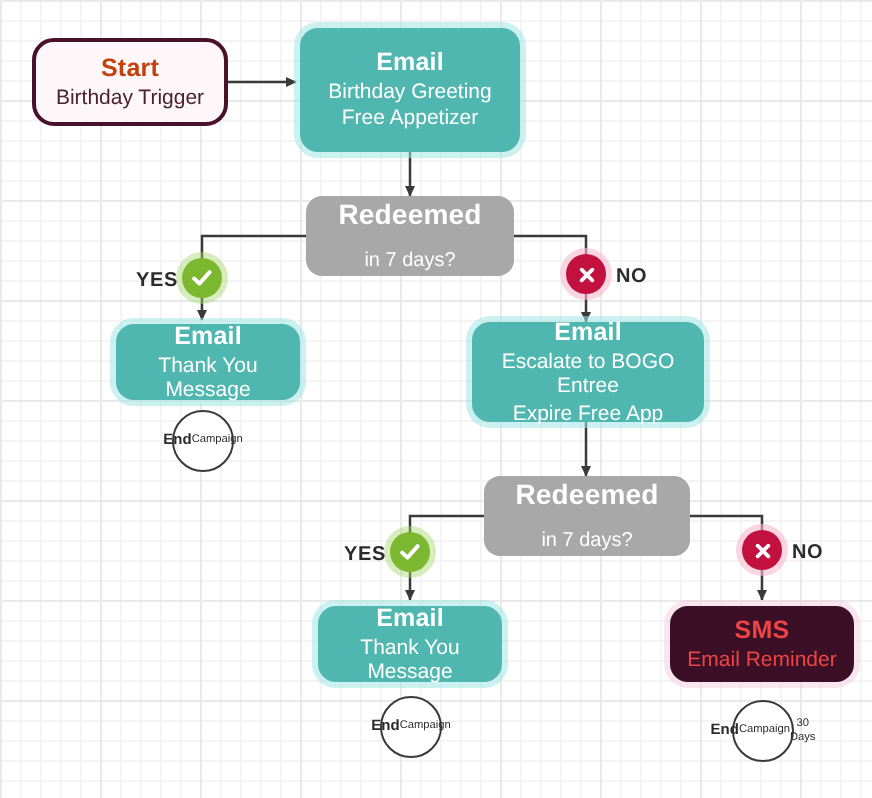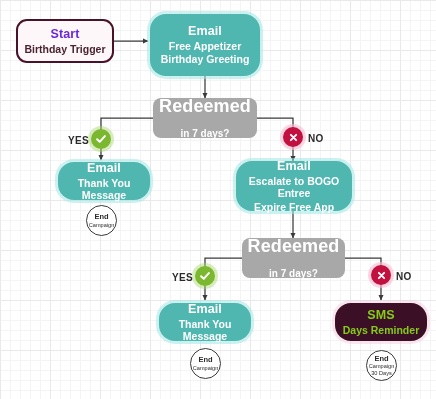--- a/index.html
+++ b/index.html
@@ -31,77 +31,77 @@
   }
 
   .node {
     position: absolute;
     box-sizing: border-box;
     display: flex;
     flex-direction: column;
     align-items: center;
     justify-content: center;
     text-align: center;
-    border-radius: 16px;
+    border-radius: 9px;
     line-height: 1.18;
   }
   .node .ttl {
     font-weight: bold;
     letter-spacing: .1px;
   }
   .node .sub {
-    font-weight: bold;
+    font-weight: normal;
   }
 
   
   .n-start {
     background: #fdf7f9;
     border: 2px solid #4a1228;
     border-radius: 11px;
     color: #3d1020;
   }
-  .n-start .ttl { font-size: 12.5px; color: #6d28d9; text-align: center; }
+  .n-start .ttl { font-size: 12.5px; color: #c2410c; text-align: center; }
   .n-start .sub { font-size: 10.5px; color: #4a2231; margin-top: 1px; }
 
   
   .n-teal {
     background: #4fb6b0;
     color: #ffffff;
     box-shadow: 0 0 0 3px rgba(160, 232, 228, .55);
   }
   .n-teal .ttl { font-size: 12.5px; }
   .n-teal .sub { font-size: 10.5px; margin-top: 1px; }
 
   
   .n-gray {
     background: #a8a8a8;
     color: #ffffff;
     border-radius: 8px;
   }
-  .n-gray .ttl { font-size: 18px; }
+  .n-gray .ttl { font-size: 14px; }
   .n-gray .sub { font-size: 10px; margin-top: 10px; }
 
   
   .n-dark {
     background: #3b1026;
-    color: #84cc16;
+    color: #ef4444;
     box-shadow: 0 0 0 3px rgba(244, 200, 219, .45);
   }
   .n-dark .ttl { font-size: 12.5px; }
   .n-dark .sub { font-size: 10.5px; margin-top: 1px; }
 
   
   .n-end {
     position: absolute;
     box-sizing: border-box;
     border: 1.4px solid #3a3a3a;
     border-radius: 50%;
     background: #ffffff;
     display: flex;
-    flex-direction: column;
+    flex-direction: row;
     align-items: center;
     justify-content: center;
     text-align: center;
     line-height: 1.12;
     color: #2b2b2b;
   }
   .n-end .e1 { font-size: 7.5px; font-weight: bold; }
   .n-end .e2 { font-size: 5.6px; }
   .n-end .e3 { font-size: 5.6px; }
 
@@ -167,22 +167,22 @@
     </g>
   </svg>
 
   <div class="node n-start" style="left:16px; top:19px; width:98px; height:44px;">
     <div class="ttl">Start</div>
     <div class="sub">Birthday Trigger</div>
   </div>
 
   <div class="node n-teal" style="left:150px; top:14px; width:110px; height:62px;">
     <div class="ttl">Email</div>
+    <div class="sub">Birthday Greeting</div>
     <div class="sub">Free Appetizer</div>
-    <div class="sub">Birthday Greeting</div>
   </div>
 
   <div class="node n-gray" style="left:153px; top:98px; width:104px; height:40px;">
     <div class="ttl">Redeemed</div>
     <div class="sub">in 7 days?</div>
   </div>
 
   <div class="badge badge-yes" style="left:91px; top:129px;">
     <svg width="12" height="12" viewBox="0 0 14 14">
       <path d="M2.4,7.3 L5.5,10.3 L11.5,3.6" fill="none" stroke="#ffffff" stroke-width="2.3" stroke-linecap="round" stroke-linejoin="round"></path>
@@ -237,21 +237,21 @@
     <div class="sub">Thank You Message</div>
   </div>
 
   <div class="n-end" style="left:190px; top:348px; width:31px; height:31px;">
     <div class="e1">End</div>
     <div class="e2">Campaign</div>
   </div>
 
   <div class="node n-dark" style="left:335px; top:303px; width:92px; height:38px;">
     <div class="ttl">SMS</div>
-    <div class="sub">Days Reminder</div>
+    <div class="sub">Email Reminder</div>
   </div>
 
   <div class="n-end" style="left:366px; top:350px; width:31px; height:31px;">
     <div class="e1">End</div>
     <div class="e2">Campaign</div>
     <div class="e3">30 Days</div>
   </div>
 
 </div>
 

